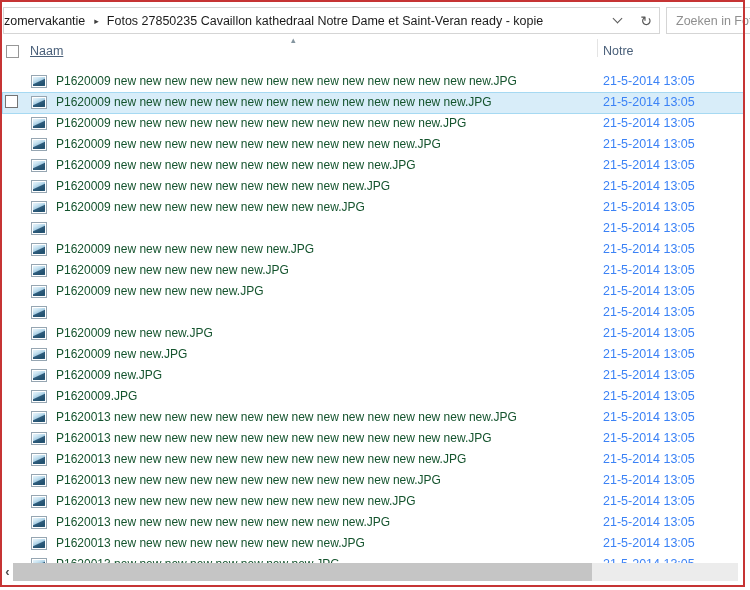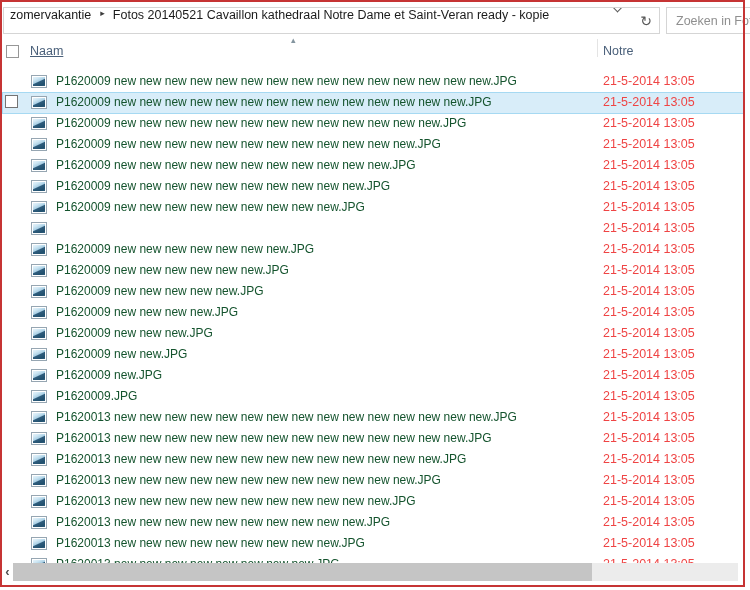--- a/index.html
+++ b/index.html
@@ -10,21 +10,21 @@
   }
   
   .frame {
     position:absolute; left:0; top:0; width:745px; height:587px;
     border:2px solid #c63434; pointer-events:none; z-index:40;
   }
   
   .addressbar {
     position:absolute; left:3px; top:7px; width:631px; height:27px;
     border:1px solid #d5d5d5; background:#fff;
-    display:flex; align-items:flex-start; padding-left:6px;
+    display:flex; align-items:center; 
     font-size:12.5px; color:#1b1b1b; white-space:nowrap; overflow:hidden;
   }
   .crumb { cursor:default; }
   .crumb-sep { font-size:9px; color:#3c3c3c; margin:0 8px 0 9px; }
   .addr-chevron { margin-left:auto; padding-right:12px; display:flex; align-items:center; }
   .chev {
     display:inline-block; width:7px; height:7px;
     border-right:1.4px solid #5a5a5a; border-bottom:1.4px solid #5a5a5a;
     transform:rotate(45deg); margin-top:-4px;
   }
@@ -60,38 +60,38 @@
     position:absolute; left:5px; top:3px; width:13px; height:13px;
     border:1px solid #747474; background:#fff;
   }
   .file-icon {
     position:absolute; left:31px; top:4px; width:16px; height:13px;
     border:1px solid #96a6b2;
     background:linear-gradient(155deg,#f0f8fc 0%,#cfe7f4 28%,#a9cfe4 47%,#2f5d7d 53%,#21506e 78%,#446f8d 100%);
     box-shadow:inset 0 0 0 1px #ffffff;
   }
   .file-name { position:absolute; left:56px; font-size:12px; color:#14532d; }
-  .file-date { position:absolute; left:603px; font-size:12.5px; color:#ef4444; }
+  .file-date { position:absolute; left:603px; font-size:12.5px; color:#3b82f6; }
   
   .hscroll-arrow {
     position:absolute; left:2px; top:564px; width:11px; height:17px;
     color:#4d4d4d; font-size:13px; line-height:16px; text-align:center; font-weight:bold;
   }
   .hscroll-track { position:absolute; left:13px; top:563px; width:725px; height:18px; background:#ececec; }
   .hscroll-thumb { position:absolute; left:0; top:0; width:579px; height:18px; background:#c5c5c5; }
 </style>
 </head>
 <body>
 
 <div class="screen">
 
   <div class="addressbar">
     <span class="crumb">zomervakantie</span>
     <span class="crumb-sep">▸</span>
-    <span class="crumb">Fotos 20140521 Cavaillon kathedraal Notre Dame et Saint-Veran ready - kopie</span>
+    <span class="crumb">Fotos 27850235 Cavaillon kathedraal Notre Dame et Saint-Veran ready - kopie</span>
     <span class="addr-chevron">
         <i class="chev"></i>
       </span>
   </div>
 
   <div class="refreshbtn">
     <span>↻</span>
   </div>
 
   <div class="searchbox">
@@ -155,21 +155,20 @@
         <span class="file-name">P1620009 new new new new new new.JPG</span>
         <span class="file-date">21-5-2014 13:05</span>
       </div>
       <div class="row">
         <span class="file-icon"></span>
         <span class="file-name">P1620009 new new new new new.JPG</span>
         <span class="file-date">21-5-2014 13:05</span>
       </div>
       <div class="row">
         <span class="file-icon"></span>
-        <span class="file-name">P1620009 new new new new.JPG</span>
         <span class="file-date">21-5-2014 13:05</span>
       </div>
       <div class="row">
         <span class="file-icon"></span>
         <span class="file-name">P1620009 new new new.JPG</span>
         <span class="file-date">21-5-2014 13:05</span>
       </div>
       <div class="row">
         <span class="file-icon"></span>
         <span class="file-name">P1620009 new new.JPG</span>

